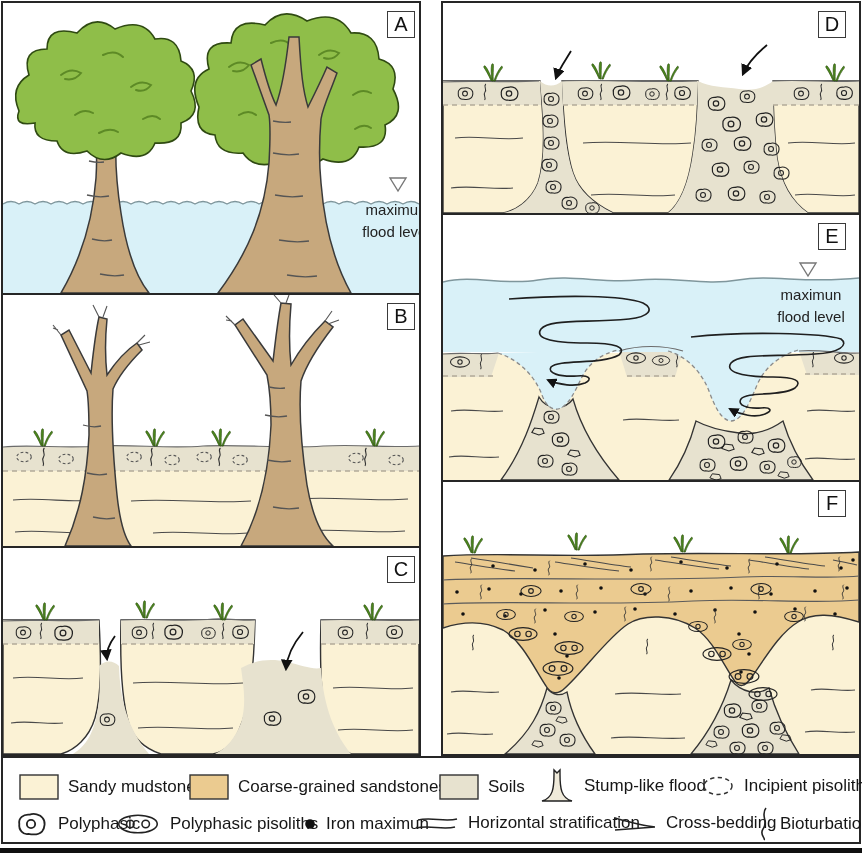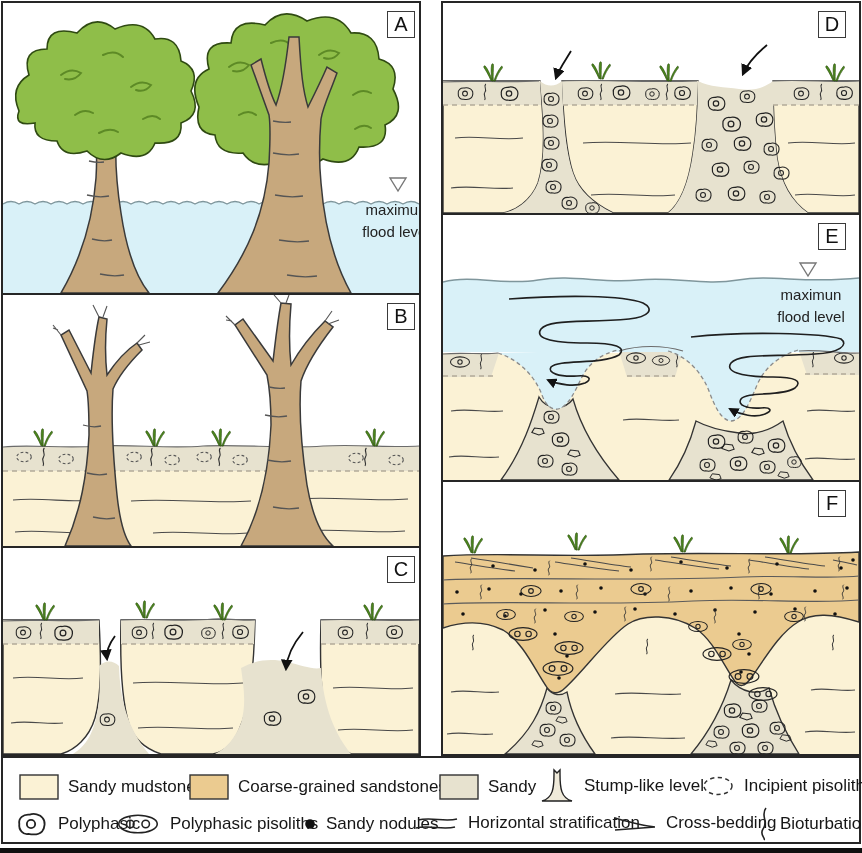--- a/index.html
+++ b/index.html
@@ -463,27 +463,27 @@
   <div class="li" style="left:186px;top:16px">
     <svg width="40" height="26">
           <rect x="1" y="1" width="38" height="24" fill="#EBCB90" stroke="#333" stroke-width="1.4"></rect>
         </svg>
     <span>Coarse-grained sandstones</span>
   </div>
   <div class="li" style="left:436px;top:16px">
     <svg width="40" height="26">
           <rect x="1" y="1" width="38" height="24" fill="#E7E2CF" stroke="#333" stroke-width="1.4"></rect>
         </svg>
-    <span>Sandy</span>
+    <span>Soils</span>
   </div>
   <div class="li" style="left:538px;top:10px">
     <svg width="34" height="36">
       <path d="M1,33 C12,30 13,20 13,6 L13,2 L16,5 L19,2 L19,6 C19,20 20,30 31,33 Z" fill="#EFEADA" stroke="#222" stroke-width="1.4"></path>
     </svg>
-    <span>Stump-like level</span>
+    <span>Stump-like flood</span>
   </div>
   <div class="li" style="left:698px;top:16px">
     <svg width="34" height="24">
       <ellipse cx="17" cy="12" rx="14" ry="8.5" fill="none" stroke="#333" stroke-width="1.5" stroke-dasharray="4.2,3.4"></ellipse>
     </svg>
     <span>Incipient pisoliths</span>
   </div>
 
   <div class="li" style="left:10px;top:52px">
     <svg width="36" height="28">
@@ -494,21 +494,21 @@
   <div class="li" style="left:112px;top:54px">
     <svg width="46" height="24">
           <use href="#sym-poly" x="1" y="1" width="44" height="22"></use>
         </svg>
     <span>Polyphasic pisoliths</span>
   </div>
   <div class="li" style="left:300px;top:56px">
     <svg width="14" height="14">
           <circle cx="7" cy="7" r="4.8" fill="#111"></circle>
         </svg>
-    <span>Sandy nodules</span>
+    <span>Iron maximun</span>
   </div>
   <div class="li" style="left:412px;top:54px">
     <svg width="44" height="22">
       <path d="M3,8 C16,5 30,10 42,7 M1,16 C14,13 28,18 40,15" fill="none" stroke="#222" stroke-width="1.5"></path>
     </svg>
     <span>Horizontal stratification</span>
   </div>
   <div class="li" style="left:610px;top:54px">
     <svg width="44" height="22">
       <path d="M2,6 C16,10 30,14 42,15 M2,18 C16,17 30,16 42,15" fill="none" stroke="#222" stroke-width="1.5"></path>

